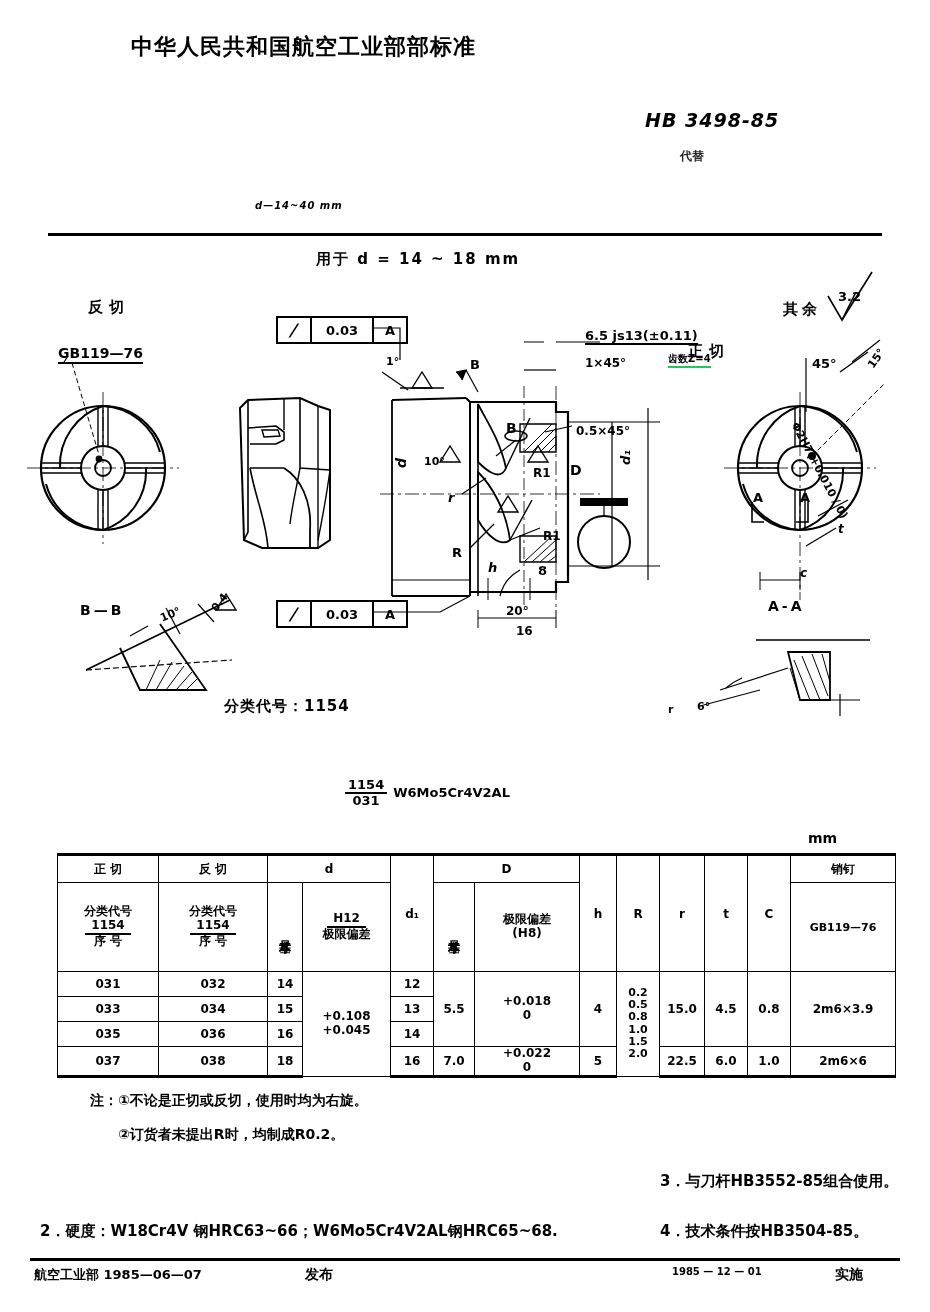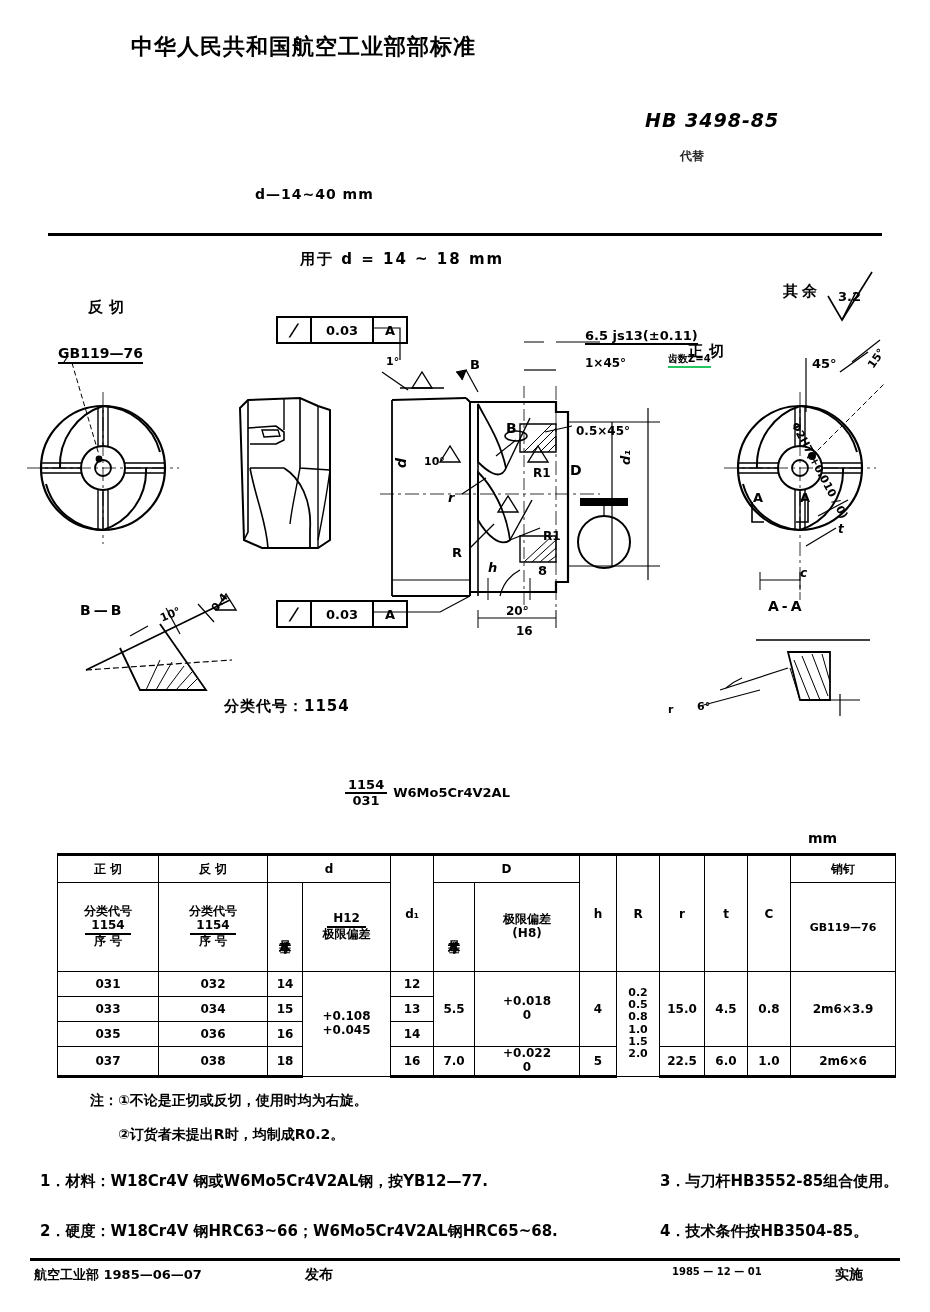--- a/index.html
+++ b/index.html
@@ -11,29 +11,29 @@
   .pg{position:absolute;inset:0;}
   .abs{position:absolute;white-space:nowrap;}
   .hand{font-family:"DejaVu Sans","Liberation Sans",sans-serif;font-weight:600;}
   .cn{font-family:"DejaVu Sans","Liberation Sans",sans-serif;font-weight:700;}
 
   
   #doc-title{left:131px;top:32px;font-size:22px;letter-spacing:1px;font-weight:700;}
   #std-no{left:645px;top:91px;font-size:19px;font-weight:700;font-style:italic;letter-spacing:1px;margin-top:18px;}
   #replaces{left:680px;top:148px;font-size:12px;font-weight:700;opacity:.85;}
   #part-name{left:218px;top:116px;font-size:25px;font-weight:700;letter-spacing:24px;}
-  #size-range{left:255px;top:186px;font-size:14px;font-weight:700;letter-spacing:1px;}
+  #size-range{left:255px;top:200px;font-size:10px;font-weight:700;letter-spacing:1px;font-style:italic;}
   .rule{position:absolute;background:#000;}
   #rule-top{left:48px;top:233px;width:834px;height:3px;}
 
-  #applies-to{left:300px;top:250px;font-size:15px;font-weight:700;letter-spacing:2px;}
+  #applies-to{left:316px;top:250px;font-size:15px;font-weight:700;letter-spacing:2px;}
   #lbl-reverse{left:88px;top:298px;font-size:15px;letter-spacing:6px;font-weight:700;}
   #lbl-gb119{left:58px;top:345px;font-size:14px;font-weight:700;border-bottom:2px solid #000;padding-bottom:1px;}
   #lbl-forward{left:688px;top:298px;font-size:15px;letter-spacing:6px;font-weight:700;margin-top:44px;}
-  #lbl-rest{left:783px;top:282px;font-size:15px;letter-spacing:4px;font-weight:700;}
+  #lbl-rest{left:783px;top:300px;font-size:15px;letter-spacing:4px;font-weight:700;}
   #lbl-rest-val{left:838px;top:289px;font-size:13px;font-weight:700;}
   #lbl-teeth{left:668px;top:352px;font-size:10px;font-weight:700;border-bottom:2px solid #22c55e;}
   #lbl-45deg{left:812px;top:356px;font-size:13px;font-weight:700;}
   #lbl-15deg{left:866px;top:352px;font-size:11px;font-weight:700;transform:rotate(-55deg);}
   #lbl-65js13{left:585px;top:328px;font-size:13px;font-weight:700;border-bottom:2px solid #000;}
   #lbl-1x45{left:585px;top:356px;font-size:12px;font-weight:700;}
   #lbl-05x45{left:576px;top:424px;font-size:12px;font-weight:700;}
   #lbl-phi2h7{left:800px;top:420px;font-size:11px;font-weight:700;transform:rotate(62deg);transform-origin:left top;}
   #lbl-1deg{left:386px;top:355px;font-size:11px;font-weight:700;}
   #lbl-10deg-a{left:424px;top:455px;font-size:11px;font-weight:700;}
@@ -472,21 +472,20 @@
         <td class="outer-b">6.0</td>
         <td class="outer-b">1.0</td>
         <td class="outer-b">2m6×6</td>
       </tr>
     </tbody>
   </table>
 
   <div class="abs cn" id="note1">注：①不论是正切或反切，使用时均为右旋。</div>
   <div class="abs cn" id="note2">②订货者未提出R时，均制成R0.2。</div>
 
-  <div class="abs cn" id="req1">1．材料：W18Cr4V 钢或W6Mo5Cr4V2AL钢，按YB12—77.</div>
   <div class="abs cn" id="req2">2．硬度：W18Cr4V 钢HRC63~66；W6Mo5Cr4V2AL钢HRC65~68.</div>
   <div class="abs cn" id="req3">3．与刀杆HB3552-85组合使用。</div>
   <div class="abs cn" id="req4">4．技术条件按HB3504-85。</div>
 
   <div class="rule" id="rule-foot"></div>
   <div class="abs cn" id="foot-left">航空工业部  1985—06—07</div>
   <div class="abs cn" id="foot-pub">发布</div>
   <div class="abs hand" id="foot-date2">1985 — 12 — 01</div>
   <div class="abs cn" id="foot-impl">实施</div>
 

